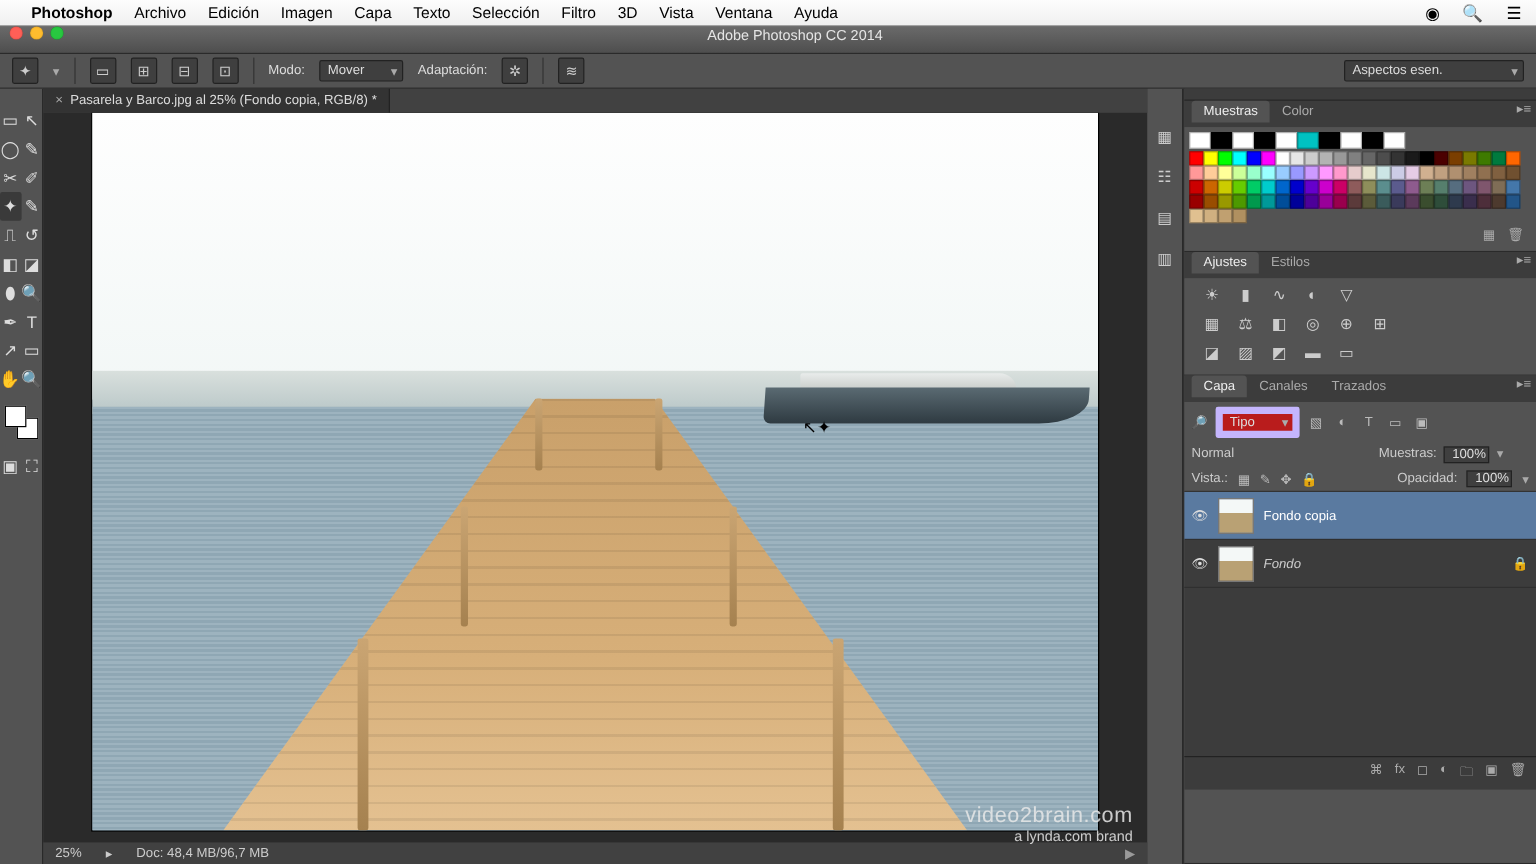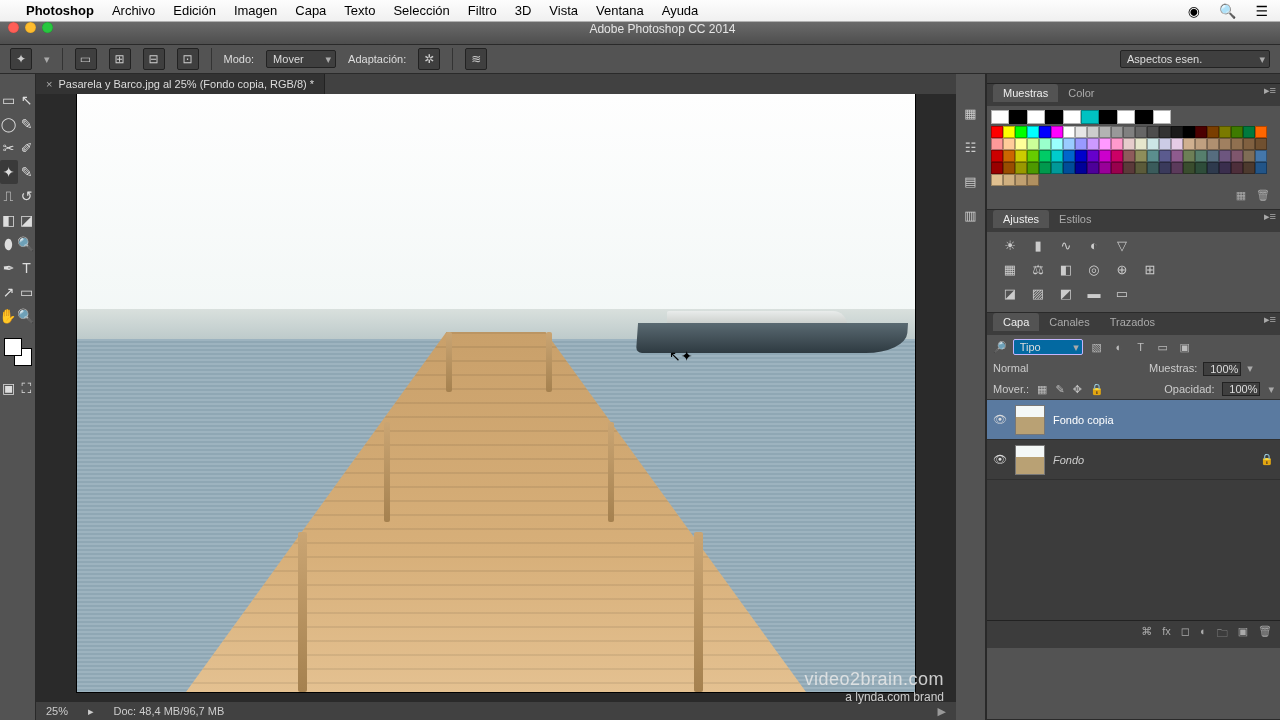--- a/index.html
+++ b/index.html
@@ -80,21 +80,21 @@
 .swatch-bottom{display:flex;justify-content:flex-end;gap:10px;padding:3px 6px;color:#aaa;}
 
 
 .adj-label{color:#ddd;padding:2px 6px 6px;font-size:11px;}
 .adj-icons{display:flex;gap:10px;padding:0 10px 6px;}
 .adj-icons span{width:18px;height:18px;display:flex;align-items:center;justify-content:center;color:#ccc;font-size:13px;}
 
 
 .layers-body{padding:0;}
 .layer-controls{display:flex;align-items:center;gap:6px;padding:4px 6px;}
-.layer-controls .dd{background:#0369a1;border:1px solid #c4b5fd;padding:1px 16px 1px 6px;border-radius:2px;position:relative;color:#ddd;}
+.layer-controls .dd{background:#b91c1c;border:6px solid #c4b5fd;padding:1px 16px 1px 6px;border-radius:2px;position:relative;color:#ddd;}
 .layer-controls .dd::after{content:"▾";position:absolute;right:3px;color:#aaa;}
 .layer-controls .ico{width:16px;height:14px;display:flex;align-items:center;justify-content:center;color:#bbb;font-size:11px;}
 .layer-row2{display:flex;align-items:flex-start;gap:6px;padding:3px 6px;}
 .layer-row2 label{color:#ccc;}
 .val-box{background:#3f3f3f;border:1px solid #222;padding:0 2px;color:#ddd;width:38px;text-align:right;}
 .lock-row{display:flex;align-items:center;gap:8px;padding:3px 6px;border-bottom:1px solid #333;}
 .lock-row .ico{color:#bbb;font-size:11px;}
 .layers-list{background:#3c3c3c;min-height:220px;}
 .layer{display:flex;align-items:center;height:40px;padding:0 6px;gap:8px;border-bottom:1px solid #2f2f2f;}
 .layer.selected{background:#5a7aa0;color:#fff;}
@@ -438,21 +438,21 @@
           <span class="ico">▭</span>
           <span class="ico">▣</span>
         </div>
         <div class="layer-row2">
           <span class="dd" style="width:150px">Normal</span>
           <label>Muestras:</label>
           <span class="val-box">100%</span>
           <span style="color:#aaa">▾</span>
         </div>
         <div class="lock-row">
-          <label>Mover.:</label>
+          <label>Vista.:</label>
           <span class="ico">▦</span>
           <span class="ico">✎</span>
           <span class="ico">✥</span>
           <span class="ico">🔒</span>
           <span style="flex:1"></span>
           <label>Opacidad:</label>
           <span class="val-box">100%</span>
           <span style="color:#aaa">▾</span>
         </div>
         <div class="layers-list" id="layers-list">

